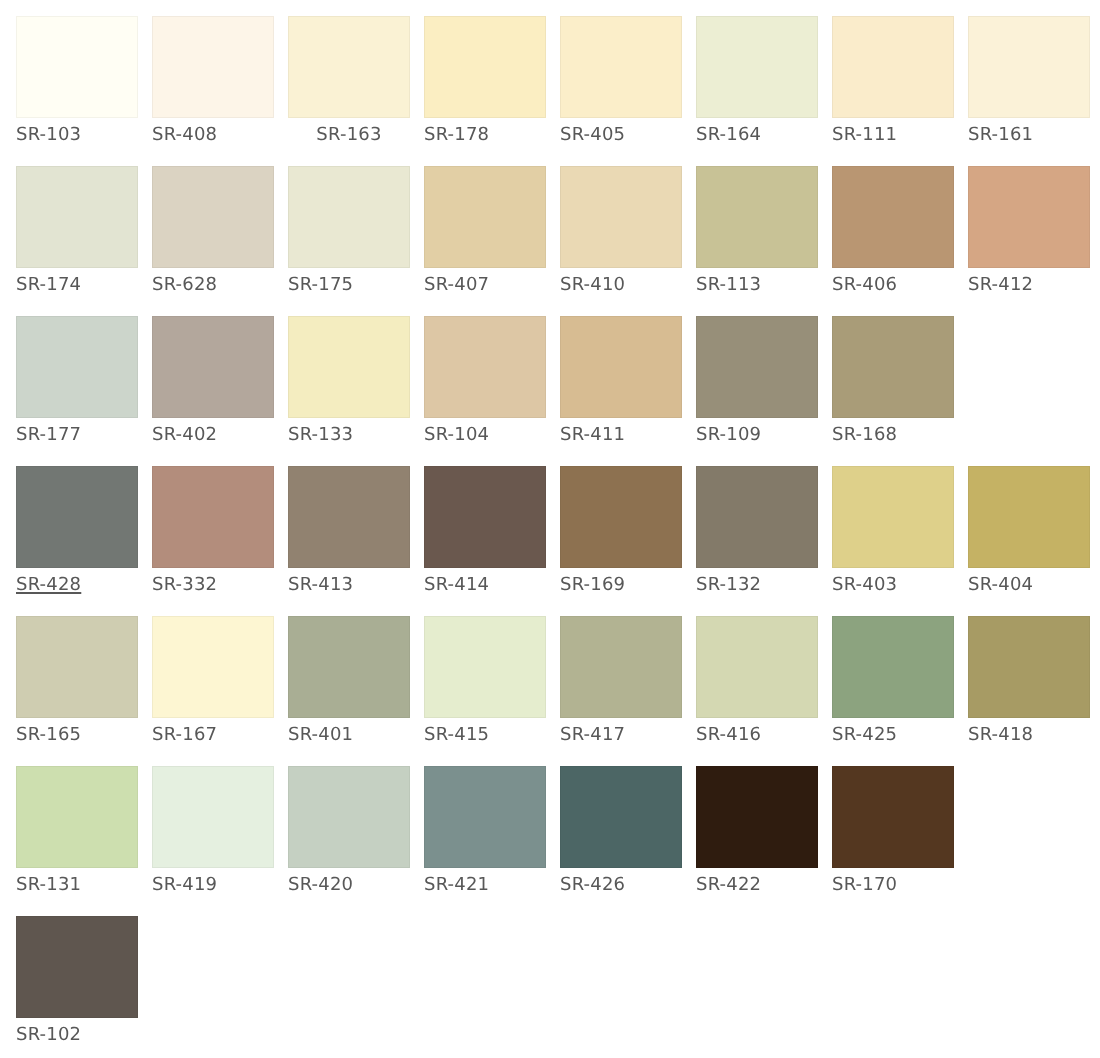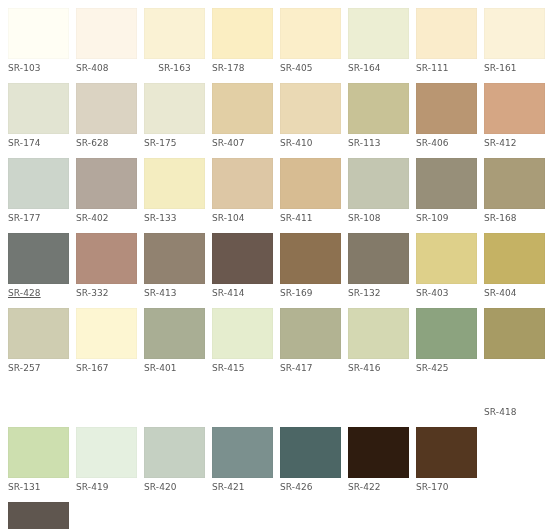--- a/index.html
+++ b/index.html
@@ -134,24 +134,20 @@
       </div>
       <div class="swatch-cell">
         <div class="swatch-chip" style="background-color: rgb(221, 199, 165);"></div>
         <div class="swatch-label" style="color: rgb(88, 88, 88);">SR-104</div>
       </div>
       <div class="swatch-cell">
         <div class="swatch-chip" style="background-color: rgb(215, 188, 146);"></div>
         <div class="swatch-label" style="color: rgb(88, 88, 88);">SR-411</div>
       </div>
       <div class="swatch-cell">
-        <div class="swatch-chip" style="background-color: rgb(195, 198, 177);"></div>
-        <div class="swatch-label" style="color: rgb(88, 88, 88);">SR-108</div>
-      </div>
-      <div class="swatch-cell">
         <div class="swatch-chip" style="background-color: rgb(151, 143, 121);"></div>
         <div class="swatch-label" style="color: rgb(88, 88, 88);">SR-109</div>
       </div>
       <div class="swatch-cell">
         <div class="swatch-chip" style="background-color: rgb(169, 156, 120);"></div>
         <div class="swatch-label" style="color: rgb(88, 88, 88);">SR-168</div>
       </div>
     </div>
     <div class="swatch-row">
       <div class="swatch-cell">
@@ -183,21 +179,21 @@
         <div class="swatch-label" style="color: rgb(88, 88, 88);">SR-403</div>
       </div>
       <div class="swatch-cell">
         <div class="swatch-chip" style="background-color: rgb(197, 178, 100);"></div>
         <div class="swatch-label" style="color: rgb(88, 88, 88);">SR-404</div>
       </div>
     </div>
     <div class="swatch-row">
       <div class="swatch-cell">
         <div class="swatch-chip" style="background-color: rgb(207, 205, 177);"></div>
-        <div class="swatch-label" style="color: rgb(88, 88, 88);">SR-257</div>
+        <div class="swatch-label" style="color: rgb(88, 88, 88);">SR-165</div>
       </div>
       <div class="swatch-cell">
         <div class="swatch-chip" style="background-color: rgb(253, 246, 210);"></div>
         <div class="swatch-label" style="color: rgb(88, 88, 88);">SR-167</div>
       </div>
       <div class="swatch-cell">
         <div class="swatch-chip" style="background-color: rgb(169, 174, 148);"></div>
         <div class="swatch-label" style="color: rgb(88, 88, 88);">SR-401</div>
       </div>
       <div class="swatch-cell">
@@ -211,21 +207,21 @@
       <div class="swatch-cell">
         <div class="swatch-chip" style="background-color: rgb(212, 216, 178);"></div>
         <div class="swatch-label" style="color: rgb(88, 88, 88);">SR-416</div>
       </div>
       <div class="swatch-cell">
         <div class="swatch-chip" style="background-color: rgb(140, 163, 127);"></div>
         <div class="swatch-label" style="color: rgb(88, 88, 88);">SR-425</div>
       </div>
       <div class="swatch-cell">
         <div class="swatch-chip" style="background-color: rgb(167, 155, 100);"></div>
-        <div class="swatch-label" style="color: rgb(88, 88, 88); margin-top: 44px;">SR-418</div>
+        <div class="swatch-label" style="color: rgb(88, 88, 88);">SR-418</div>
       </div>
     </div>
     <div class="swatch-row">
       <div class="swatch-cell">
         <div class="swatch-chip" style="background-color: rgb(205, 223, 175);"></div>
         <div class="swatch-label" style="color: rgb(88, 88, 88);">SR-131</div>
       </div>
       <div class="swatch-cell">
         <div class="swatch-chip" style="background-color: rgb(229, 240, 224);"></div>
         <div class="swatch-label" style="color: rgb(88, 88, 88);">SR-419</div>

